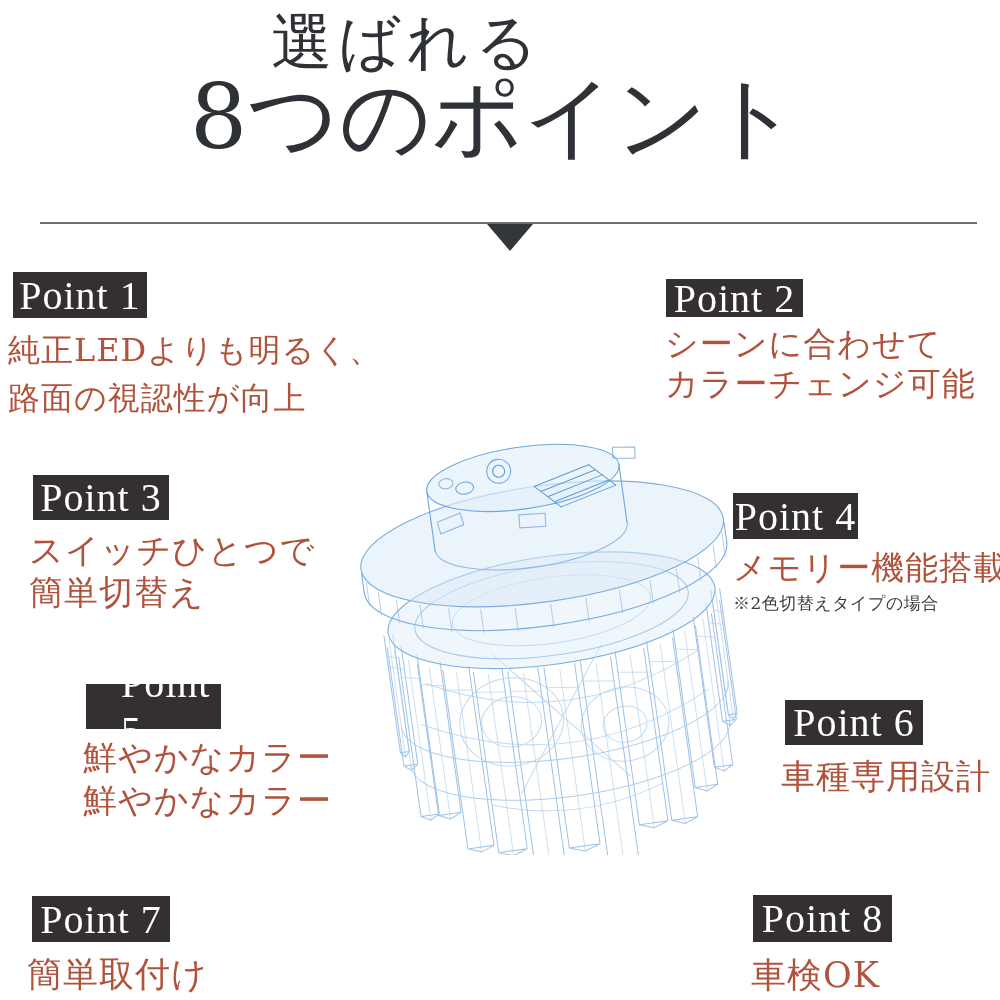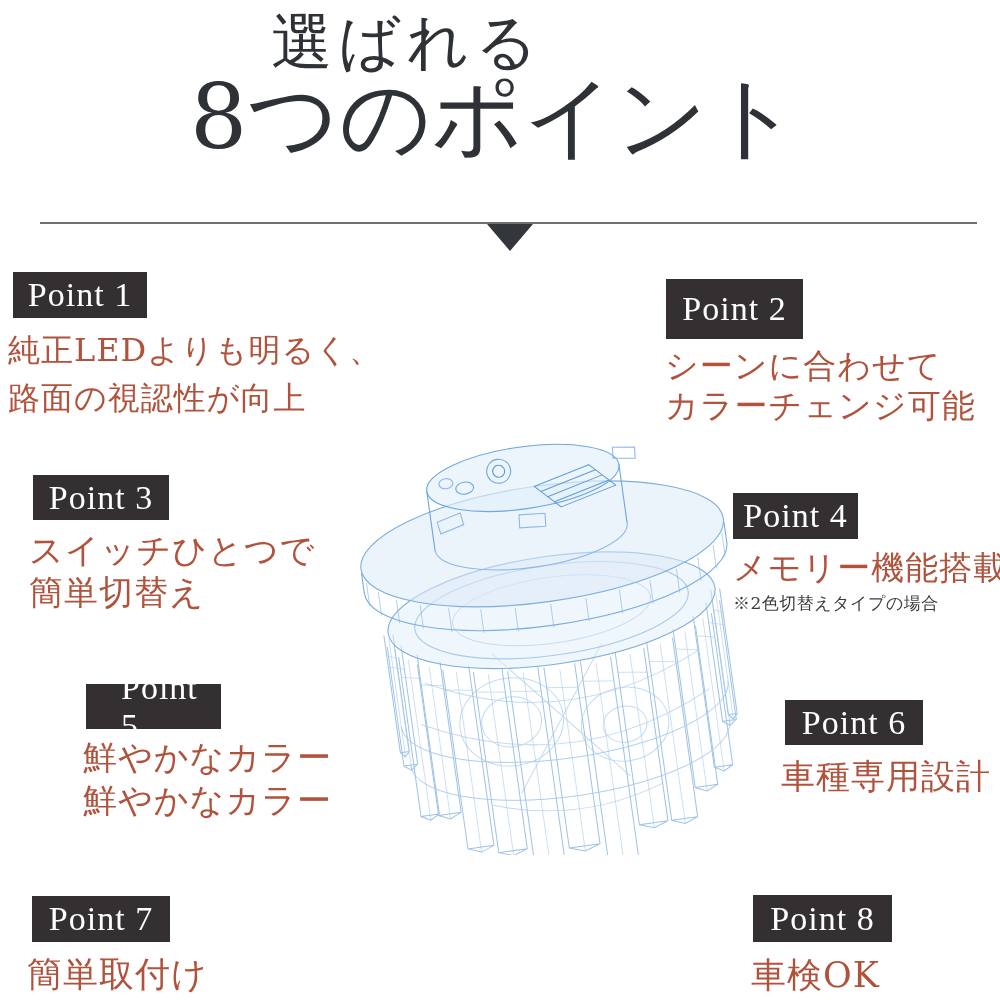--- a/index.html
+++ b/index.html
@@ -30,35 +30,35 @@
   }
   .arrow-down{
     position:absolute;top:224px;left:487px;width:0;height:0;
     border-left:23px solid transparent;border-right:23px solid transparent;
     border-top:27px solid var(--arrow);
   }
 
   .point{position:absolute;}
   .plabel{
     background:var(--label-bg);color:var(--label-fg);
-    font-family:"Liberation Serif",serif;font-size:34px;letter-spacing:1px;
+    font-family:"Liberation Serif",serif;font-size:40px;letter-spacing:1px;
     display:flex;align-items:center;justify-content:center;
   }
   .pdesc{
     color:var(--accent);letter-spacing:1px;white-space:nowrap;
   }
   .pdesc span{display:block;}
   .pnote{
     color:var(--note);font-size:17px;letter-spacing:0.5px;white-space:nowrap;
   }
 
   
   .p1{left:13px;top:272px;}  .p1 .plabel{width:134px;height:46px;}
   .p1 .pdesc{margin:8px 0 0 -5px;font-size:32px;line-height:48px;}
-  .p2{left:666px;top:279px;} .p2 .plabel{width:137px;height:60px;}
+  .p2{left:666px;top:279px;} .p2 .plabel{width:137px;height:38px;}
   .p2 .pdesc{margin:7px 0 0 -1px;font-size:33px;line-height:40px;}
   .p3{left:33px;top:475px;}  .p3 .plabel{width:136px;height:45px;}
   .p3 .pdesc{margin:9px 0 0 -4px;font-size:34px;line-height:42px;}
   .p4{left:733px;top:493px;} .p4 .plabel{width:125px;height:46px;}
   .p4 .pdesc{margin:9px 0 0 0;font-size:33px;line-height:40px;}
   .p4 .pnote{margin:4px 0 0 0;}
   .p5{left:86px;top:684px;}  .p5 .plabel{width:135px;height:45px;padding-left:35px;}
   .p5 .pdesc{margin:7px 0 0 -3px;font-size:34px;line-height:43px;}
   .p6{left:785px;top:700px;} .p6 .plabel{width:138px;height:45px;}
   .p6 .pdesc{margin:11px 0 0 -4px;font-size:34px;line-height:40px;}

